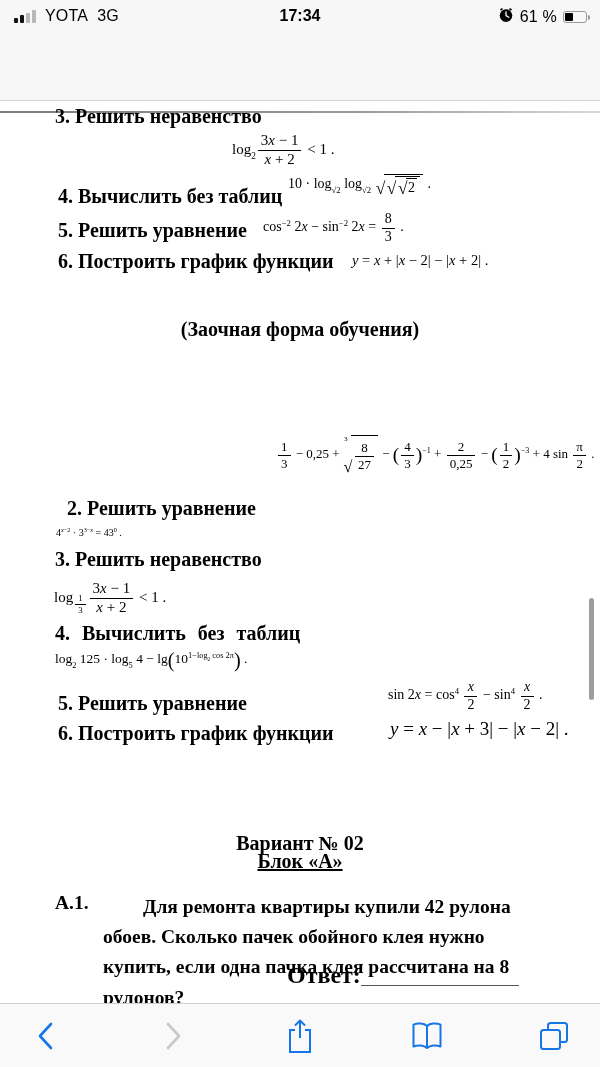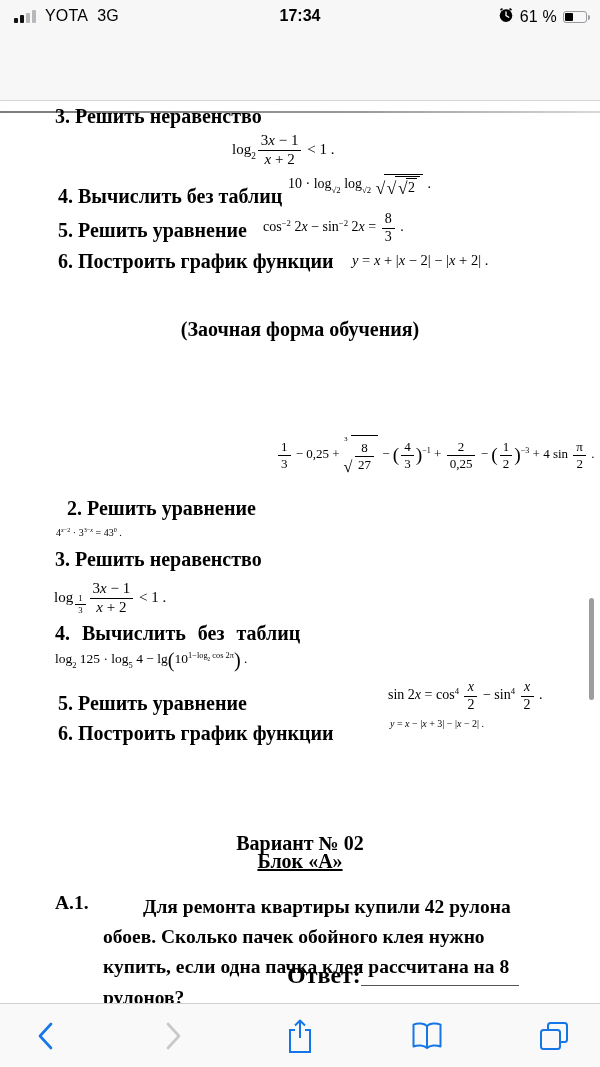--- a/index.html
+++ b/index.html
@@ -191,21 +191,21 @@
   <div class="abs plabel" style="left:58px; top:590px;">5. Решить уравнение</div>
   <div class="abs math" style="left:388px; top:574px; font-size:14px;"><span>sin 2</span><i>x</i><span> = cos</span><sup>4</sup><span> </span><span class="frac">
         <span class="fn"><i>x</i></span>
         <span class="fd">2</span>
       </span><span> − sin</span><sup>4</sup><span> </span><span class="frac">
         <span class="fn"><i>x</i></span>
         <span class="fd">2</span>
       </span><span> .</span></div>
 
   <div class="abs plabel" style="left:58px; top:620px;">6. Построить график функции</div>
-  <div class="abs math" style="left:390px; top:616px; font-size:10px;"><i>y</i><span> = </span><i>x</i><span> − |</span><i>x</i><span> + 3| − |</span><i>x</i><span> − 2| .</span></div>
+  <div class="abs math" style="left:390px; top:616px; font-size:19px;"><i>y</i><span> = </span><i>x</i><span> − |</span><i>x</i><span> + 3| − |</span><i>x</i><span> − 2| .</span></div>
 
   <div class="abs center-head" style="top:706px;margin-top:24px;">Вариант № 02</div>
   <div class="abs center-head" style="top:748px;">
     <span class="underlined">Блок «А»</span>
   </div>
 
   <div class="abs a1-label">А.1.</div>
   <p class="abs a1-par">Для ремонта квартиры купили 42 рулона обоев. Сколько пачек обойного клея нужно купить, если одна пачка клея рассчитана на 8 рулонов?</p>
   <div class="abs answer-line">
     <span>Ответ:</span><span class="answer-blank"></span>

